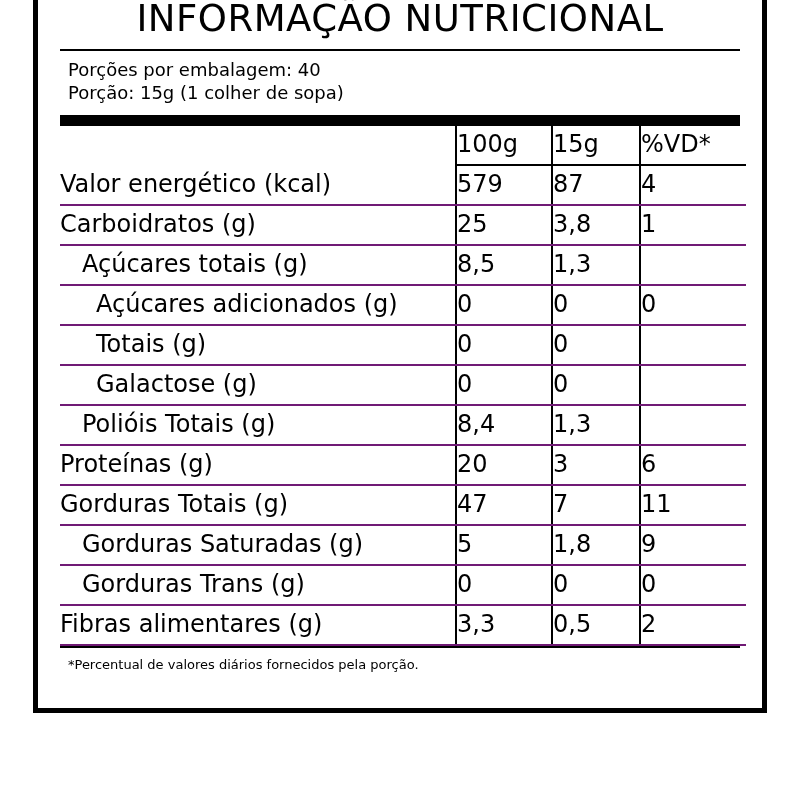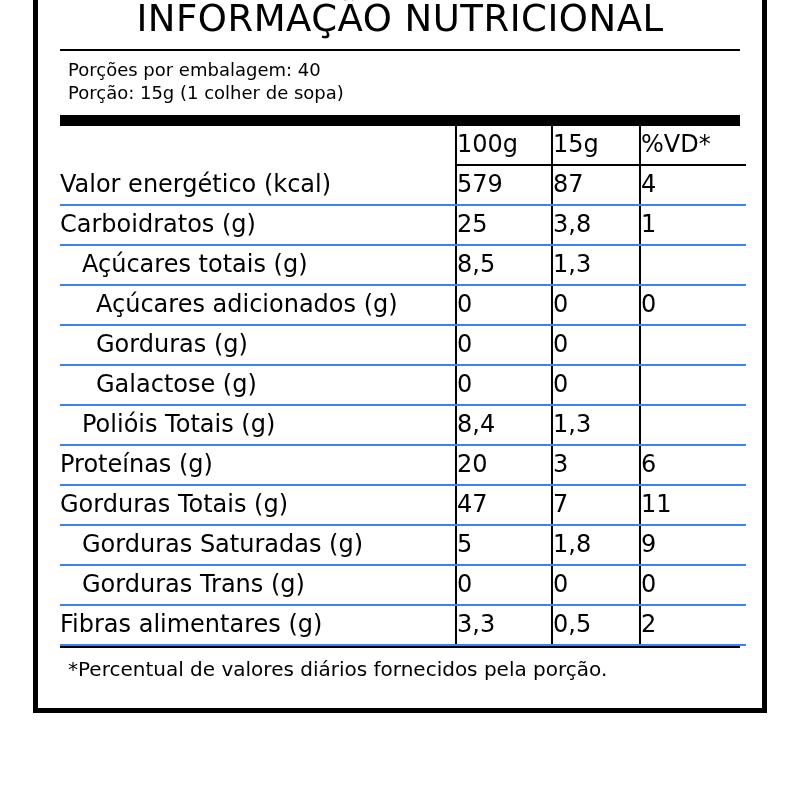--- a/index.html
+++ b/index.html
@@ -58,21 +58,21 @@
     border-collapse: collapse;
     font-size: 24px;
     table-layout: fixed;
   }
   table.nutri col.c-name { width: 396px; }
   table.nutri col.c-100 { width: 96px; }
   table.nutri col.c-15 { width: 88px; }
   table.nutri col.c-vd { width: 106px; }
 
   table.nutri th, table.nutri td {
-    border-bottom: 2px solid #3b82f6;
+    border-bottom: 2px solid #701a75;
     padding: 1px 0 2px 0;
     font-weight: 400;
     vertical-align: middle;
     height: 35px;
   }
   table.nutri thead th {
     border-bottom: 2px solid #000;
     text-align: left;
   }
   table.nutri thead th.hname {
@@ -85,21 +85,21 @@
   }
   td.name {
     text-align: left;
     padding-left: 8px;
     white-space: nowrap;
   }
   td.name.i1 { padding-left: 22px; }
   td.name.i2 { padding-left: 36px; }
   tr.last td { border-bottom: none; }
   .footnote {
-    font-size: 20px;
+    font-size: 13px;
     padding: 9px 0 0 8px;
     border-top: 2px solid #000;
     margin-top: 0;
   }
 </style>
 </head>
 <body>
 
 <div class="page">
   <div class="panel">
@@ -149,21 +149,21 @@
           <td class="val">1,3</td>
           <td class="val"></td>
         </tr>
         <tr>
           <td class="name i2">Açúcares adicionados (g)</td>
           <td class="val">0</td>
           <td class="val">0</td>
           <td class="val">0</td>
         </tr>
         <tr>
-          <td class="name i2">Gorduras (g)</td>
+          <td class="name i2">Totais (g)</td>
           <td class="val">0</td>
           <td class="val">0</td>
           <td class="val"></td>
         </tr>
         <tr>
           <td class="name i2">Galactose (g)</td>
           <td class="val">0</td>
           <td class="val">0</td>
           <td class="val"></td>
         </tr>

